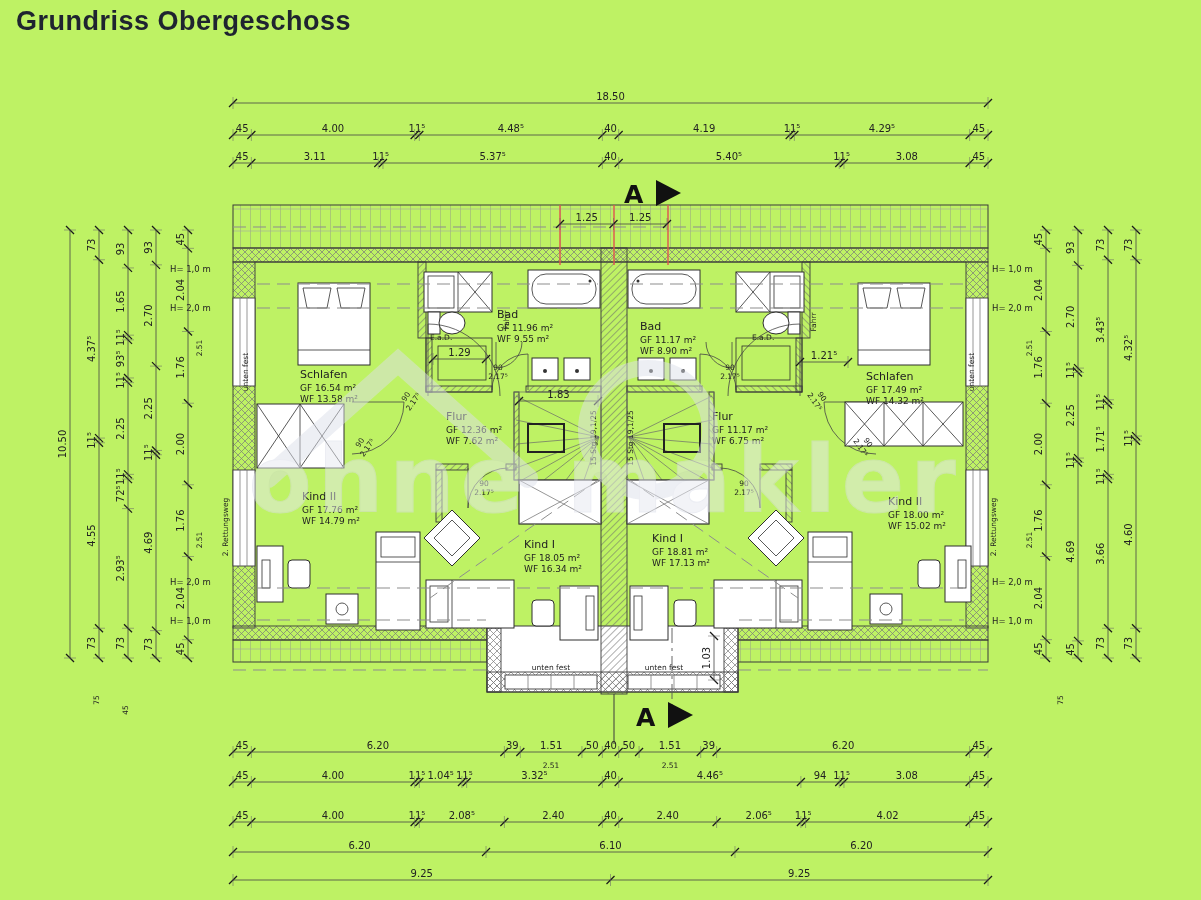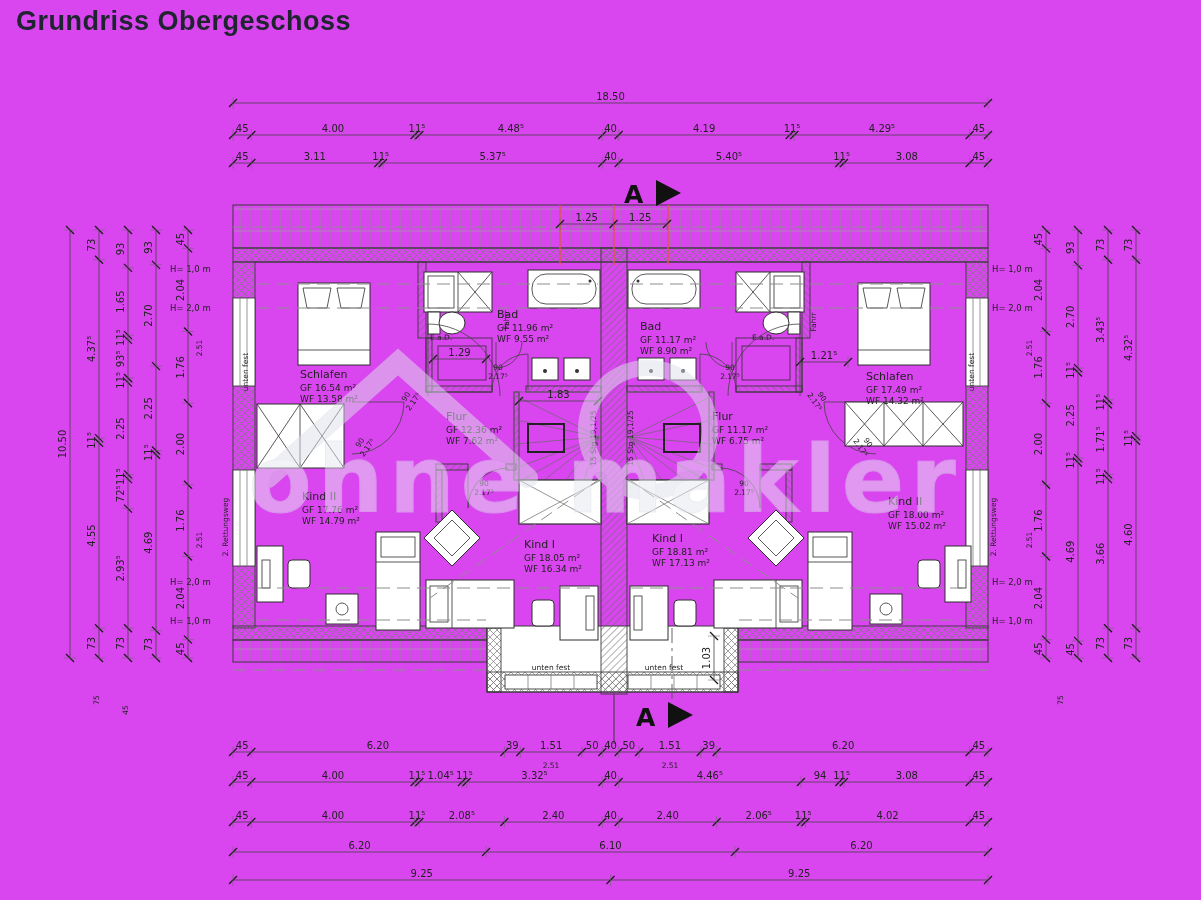--- a/index.html
+++ b/index.html
@@ -1,16 +1,16 @@
 <!DOCTYPE html>
 <html><head>
 <meta charset="utf-8">
 <style>
   html,body{margin:0;padding:0;background:#fff;}
-  #page{position:relative;width:1201px;height:900px;background:#d946ef;overflow:hidden;
+  #page{position:relative;width:1201px;height:900px;background:#bef264;overflow:hidden;
         font-family:"DejaVu Sans",sans-serif;}
   #title{position:absolute;left:16px;top:6px;font-family:"Liberation Sans",sans-serif;
          font-weight:bold;font-size:27px;color:#1f2430;letter-spacing:.5px;}
   svg{position:absolute;left:0;top:0;}
   .ink{stroke:#3a3a3a;fill:none;stroke-width:1;}
   .thin{stroke:#6a6a6a;fill:none;stroke-width:.7;}
   .bold{stroke:#222;fill:none;stroke-width:2;}
   .hatch{fill:url(#pHatch);stroke:#3a3a3a;stroke-width:.9;}
   .xh{fill:url(#pX);stroke:#3a3a3a;stroke-width:.9;}
   .tiles{fill:url(#pTiles);stroke:#3a3a3a;stroke-width:1;}

